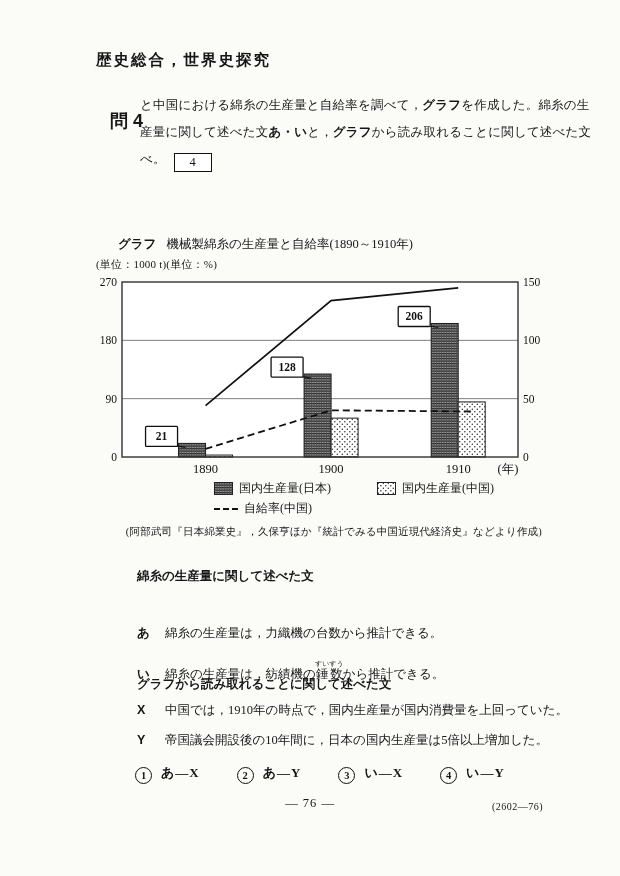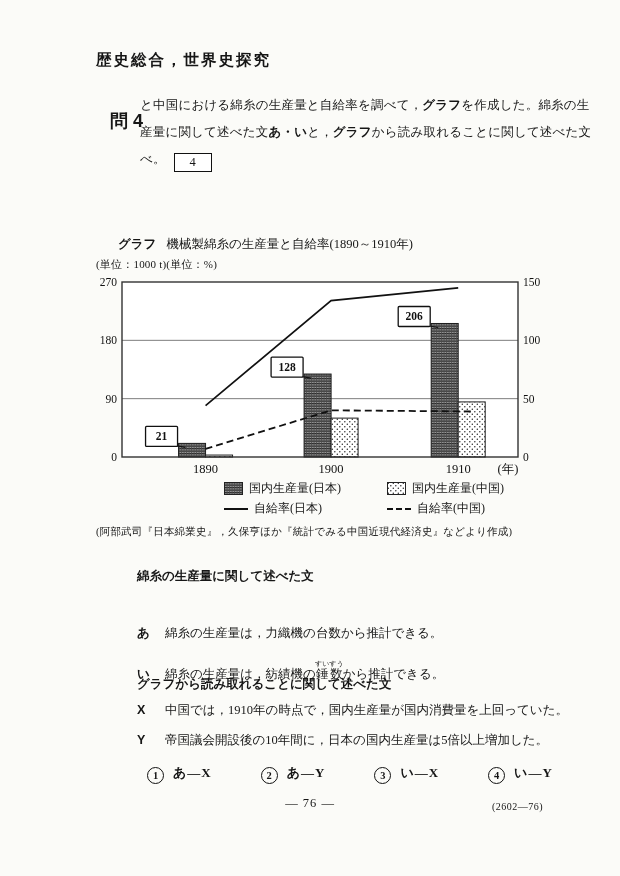--- a/index.html
+++ b/index.html
@@ -22,41 +22,41 @@
   
   #chart-heading{left:118px;top:236px;font-size:12.5px;white-space:nowrap;}
   #chart-heading .pre{margin-right:10px;}
   #units-row{left:96px;top:257px;width:446px;display:flex;justify-content:flex-start;
              font-size:11px;letter-spacing:0.2px;}
   #chart-wrap{left:96px;top:278px;width:446px;height:200px;}
   .axis-t{font-size:11.5px;font-family:"Liberation Serif",serif;fill:#111;}
   .axis-x{font-size:12.5px;font-family:"Liberation Serif",serif;fill:#111;}
   .callout-t{font-size:11.5px;font-weight:bold;font-family:"Liberation Serif",serif;fill:#111;}
   
-  #legend{left:224px;top:481px;display:grid;grid-template-columns:163px auto;row-gap:5px;
+  #legend{left:214px;top:481px;display:grid;grid-template-columns:163px auto;row-gap:5px;
           font-size:12px;white-space:nowrap;}
   .leg-item{display:flex;align-items:center;height:15px;}
   .leg-item .sw{margin-right:6px;flex:none;}
   .line-sw{display:inline-block;width:24px;height:0;border-top:2px solid #111;}
   .line-sw.dashed{border-top-style:dashed;}
-  #source{left:96px;top:525px;width:446px;font-size:10.5px;letter-spacing:0.2px;white-space:nowrap;}
+  #source{left:96px;top:525px;width:446px;text-align:right;font-size:10.5px;letter-spacing:0.2px;white-space:nowrap;}
   
   .sec-head{font-size:12.5px;white-space:nowrap;}
   .stmt{font-size:12.5px;white-space:nowrap;}
   .stmt .lbl{display:inline-block;width:28px;font-family:"Liberation Sans",sans-serif;font-weight:700;}
   ruby rt{font-size:7px;letter-spacing:0;margin-top:36px;}
   #stmt-head-1{left:137px;top:568px;}
   #stmt-a{left:137px;top:596px;margin-top:29px;}
   #stmt-i{left:137px;top:624px;}
   #stmt-head-2{left:137px;top:676px;}
   #stmt-x{left:137px;top:702px;}
   #stmt-y{left:137px;top:732px;}
   
   #options{left:135px;top:764px;white-space:nowrap;font-size:13px;}
-  .opt{margin-right:37px;margin-left:12px;}
+  .opt{margin-right:37px;}
   .circ{display:inline-block;width:15px;height:15px;line-height:15px;border:1.4px solid #111;
         border-radius:50%;text-align:center;font-size:10.5px;margin-right:9px;vertical-align:-2px;
         font-weight:bold;font-family:"Liberation Serif",serif;}
   .optt{font-weight:700;letter-spacing:1px;}
   
   #footer-page{left:0;top:796px;width:620px;text-align:center;font-size:12.5px;letter-spacing:1px;}
   #footer-code{left:492px;top:801px;font-size:10px;letter-spacing:0.5px;}
 </style>
 </head>
 <body>
@@ -138,24 +138,20 @@
       </svg>
     <span>国内生産量(日本)</span>
   </span>
   <span class="leg-item">
     <svg class="sw" width="19" height="13">
         <rect x="0.5" y="0.5" width="18" height="12" fill="url(#pcn)" stroke="#222"></rect>
       </svg>
     <span>国内生産量(中国)</span>
   </span>
   <span class="leg-item">
-    <span class="sw line-sw"></span>
-    <span>自給率(日本)</span>
-  </span>
-  <span class="leg-item">
     <span class="sw line-sw dashed"></span>
     <span>自給率(中国)</span>
   </span>
 </div>
 
 <div id="source" class="abs">(阿部武司『日本綿業史』，久保亨ほか『統計でみる中国近現代経済史』などより作成)</div>
 
 <div id="stmt-head-1" class="abs sec-head gothic">綿糸の生産量に関して述べた文</div>
 <div id="stmt-a" class="abs stmt">
   <span class="lbl">あ</span><span><span>綿糸の生産量は，力織機の台数から推計できる。</span></span>

